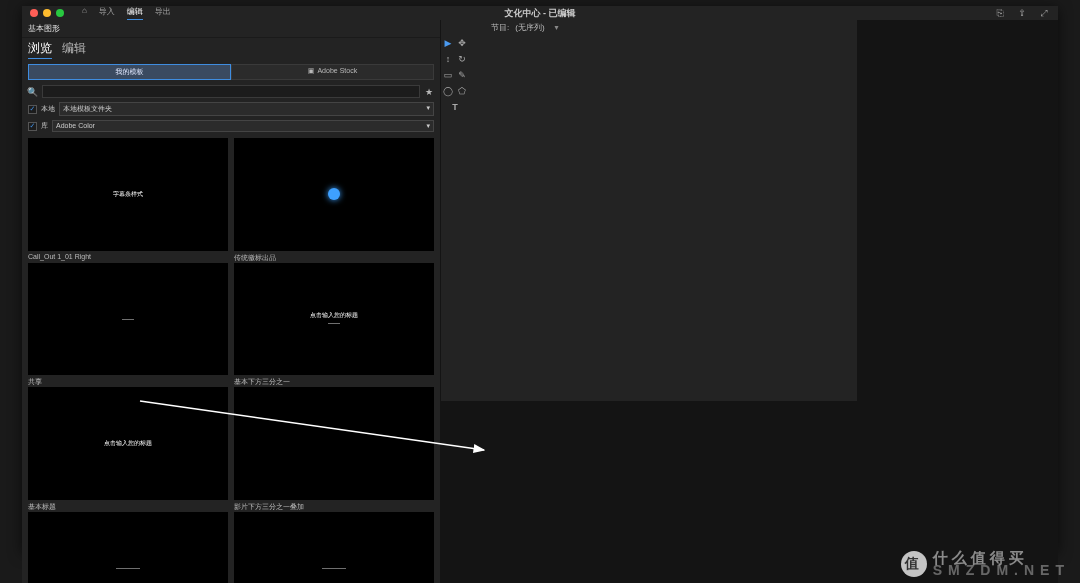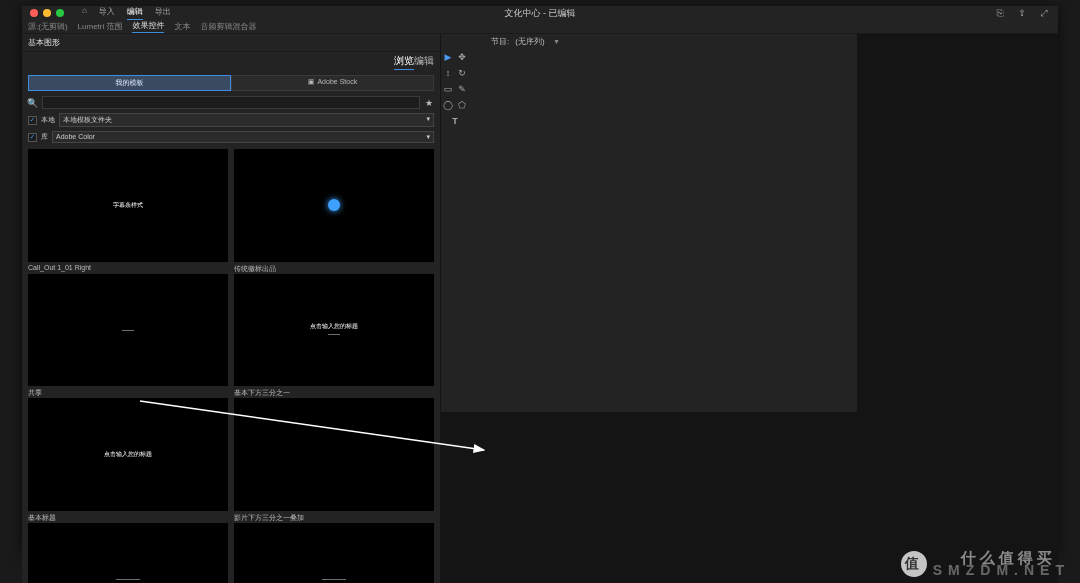--- a/index.html
+++ b/index.html
@@ -34,21 +34,21 @@
   .traffic-lights { display: flex; gap: 5px; padding-left: 8px; }
   .tl { width: 8px; height: 8px; border-radius: 50%; }
   .tl.r { background: #ff5f57; }
   .tl.y { background: #febc2e; }
   .tl.g { background: #28c840; }
   .tb-nav { display: flex; gap: 12px; margin-left: 18px; font-size: 8px; }
   .tb-nav span { color: #a0a0a0; cursor: default; }
   .tb-nav .active { color: #fff; border-bottom: 1px solid #3f8de0; padding-bottom: 2px; }
   .tb-title {
     position: absolute; left: 50%; transform: translateX(-50%);
-    font-size: 9px; color: #ccc;
+    font-size: 9px; color: #ccc; font-weight: bold;
   }
   .tb-right { position: absolute; right: 8px; display: flex; gap: 10px; color: #aaa; }
   .tb-right svg, .tb-right span { width: 12px; height: 12px; }
 
   
   .workspace-row {
     height: 14px;
     display: flex;
     align-items: center;
     font-size: 8px;
@@ -98,21 +98,21 @@
   .toolstrip .row2 { display:flex; gap:4px; }
   .program .vid-area { flex:1; background:#232323; margin-left:28px; }
 
   
   .essgfx {
     grid-row: 1 / span 2;
     display:flex; flex-direction:column;
     background:#232323;
   }
   .essgfx .title { font-size:8px; padding:3px 6px; color:#ddd; border-bottom:1px solid #1a1a1a;}
-  .essgfx .subtabs { font-size:10px; padding:2px 6px; color:#bbb; display:flex; justify-content:flex-end;}
+  .essgfx .subtabs { font-size:12px; padding:2px 6px; color:#bbb; display:flex; gap:10px;}
   .essgfx .subtabs .on { color:#fff; border-bottom:1px solid #3f8de0; padding-bottom:1px;}
   .tmpl-tabs { display:flex; margin:3px 6px; font-size:7px; }
   .tmpl-tab {
     flex:1; text-align:center; padding:2px 0;
     border:1px solid #3a3a3a; background:#2b2b2b;
   }
   .tmpl-tab.on { background:#3a4a60; border-color:#3f8de0; color:#e0e8ff;}
   .search-row { display:flex; align-items:center; gap:4px; padding:2px 6px; }
   .search-row input {
     flex:1; background:#1c1c1c; border:1px solid #3a3a3a;
@@ -175,27 +175,20 @@
       <span>导出</span>
     </div>
     <div class="tb-title">文化中心 - 已编辑</div>
     <div class="tb-right">
       <span class="ic">⎘</span>
       <span class="ic">⇪</span>
       <span class="ic">⤢</span>
     </div>
   </div>
 
-  <div class="workspace-row">
-    <span class="ws-tab">源:(无剪辑)</span>
-    <span class="ws-tab">Lumetri 范围</span>
-    <span class="ws-tab active">效果控件</span>
-    <span class="ws-tab">文本</span>
-    <span class="ws-tab">音频剪辑混合器</span>
-  </div>
 
   <div class="main">
 
 
     <div class="panel program">
       <div class="hdr">
         <span>节目:</span>
         <span>(无序列)</span>
         <span style="margin-left:4px;color:#888;">▾</span>
       </div>
@@ -316,16 +309,16 @@
       </marker>
     </defs>
     <line x1="118" y1="395" x2="462" y2="444" stroke="#ffffff" stroke-width="1.5" marker-end="url(#ah)"></line>
   </svg>
 
 </div>
 
 <div class="watermark">
   <div class="badge">值</div>
   <div style="line-height:0.9;">
-    <div style="font-size:15px;margin-left:28px;">什么值得买</div>
+    <div style="font-size:15px;">什么值得买</div>
     <div style="font-size:14px;letter-spacing:6px;opacity:0.7;">SMZDM.NET</div>
   </div>
 </div>
 
 </body></html>

